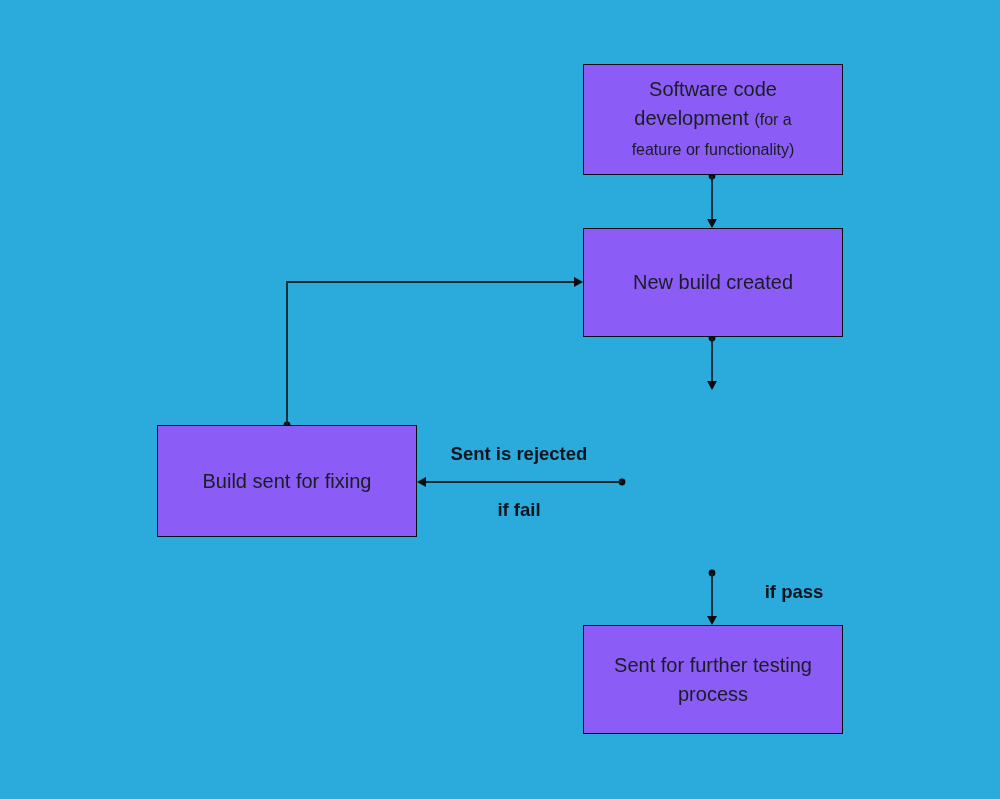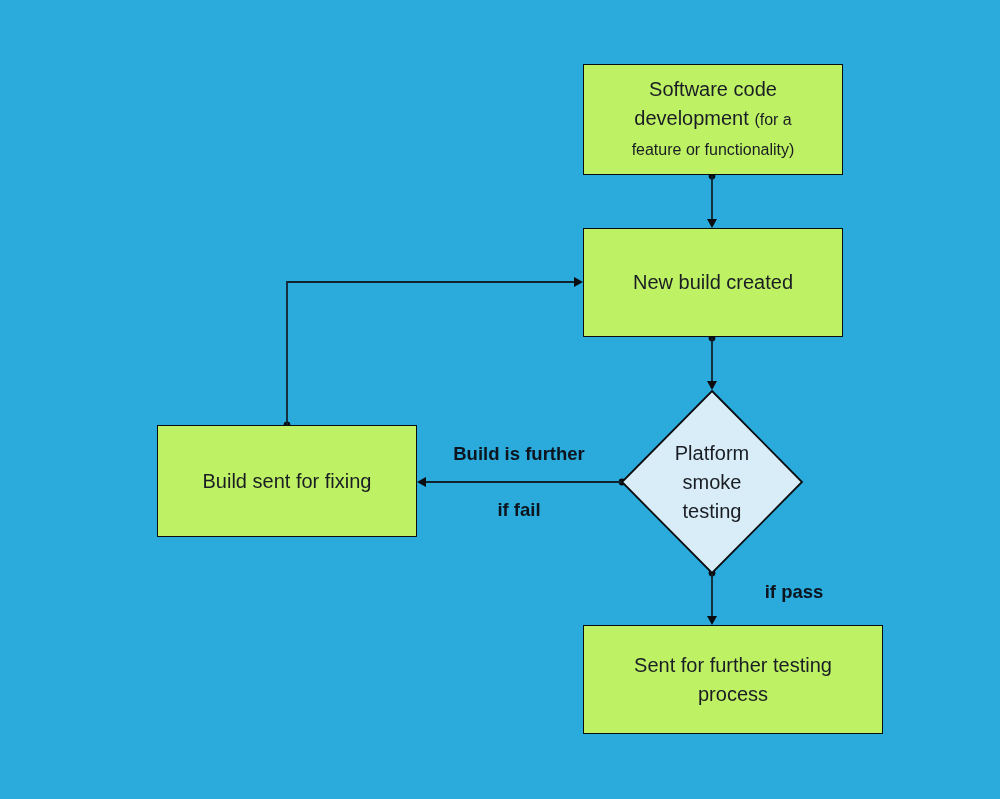--- a/index.html
+++ b/index.html
@@ -32,27 +32,27 @@
     position: absolute;
     display: flex;
     align-items: center;
     justify-content: center;
     text-align: center;
     color: #1A1D23;
     font-size: 20px;
     line-height: 29px;
   }
   .box {
-    background: #bef264;
+    background: #8b5cf6;
     border: 1.8px solid #0B0C10;
   }
   .box-software   { left: 583px; top: 64px;  width: 260px; height: 111px; padding: 0 29px; }
   .box-newbuild   { left: 583px; top: 228px; width: 260px; height: 109px; padding: 0 8px; }
   .box-fixing     { left: 157px; top: 425px; width: 260px; height: 112px; padding: 0 14px; }
-  .box-further    { left: 583px; top: 625px; width: 300px; height: 109px; padding: 0 18px; }
+  .box-further    { left: 583px; top: 625px; width: 260px; height: 109px; padding: 0 18px; }
   .sub { font-size: 16px; }
   .diamond-wrap {
     position: absolute;
     left: 617px; top: 386px;
     width: 190px; height: 192px;
   }
   .diamond-wrap svg { position: absolute; left: 0; top: 0; }
   .diamond-label {
     position: absolute;
     left: 45px; top: 44px;
@@ -119,32 +119,26 @@
     <div>
       <span>Software code development</span>
       <span class="sub">(for a feature or functionality)</span>
     </div>
   </div>
 
   <div class="node box box-newbuild">
     <div>New build created</div>
   </div>
 
-  <div class="diamond-wrap">
-    <svg width="190" height="192" viewBox="0 0 190 192">
-      <polygon points="95,5 185,96 95,187 5,96" fill="#D8EDF7" stroke="#0B0C10" stroke-width="1.8"></polygon>
-    </svg>
-    <div class="diamond-label">Platform smoke testing</div>
-  </div>
 
   <div class="node box box-fixing">
     <div>Build sent for fixing</div>
   </div>
 
   <div class="node box box-further">
     <div>Sent for further testing process</div>
   </div>
 
-  <div class="edge-label lbl-rejected">Build is further</div>
+  <div class="edge-label lbl-rejected">Sent is rejected</div>
   <div class="edge-label lbl-iffail">if fail</div>
   <div class="edge-label lbl-ifpass">if pass</div>
 
 </div>
 
 </body></html>

